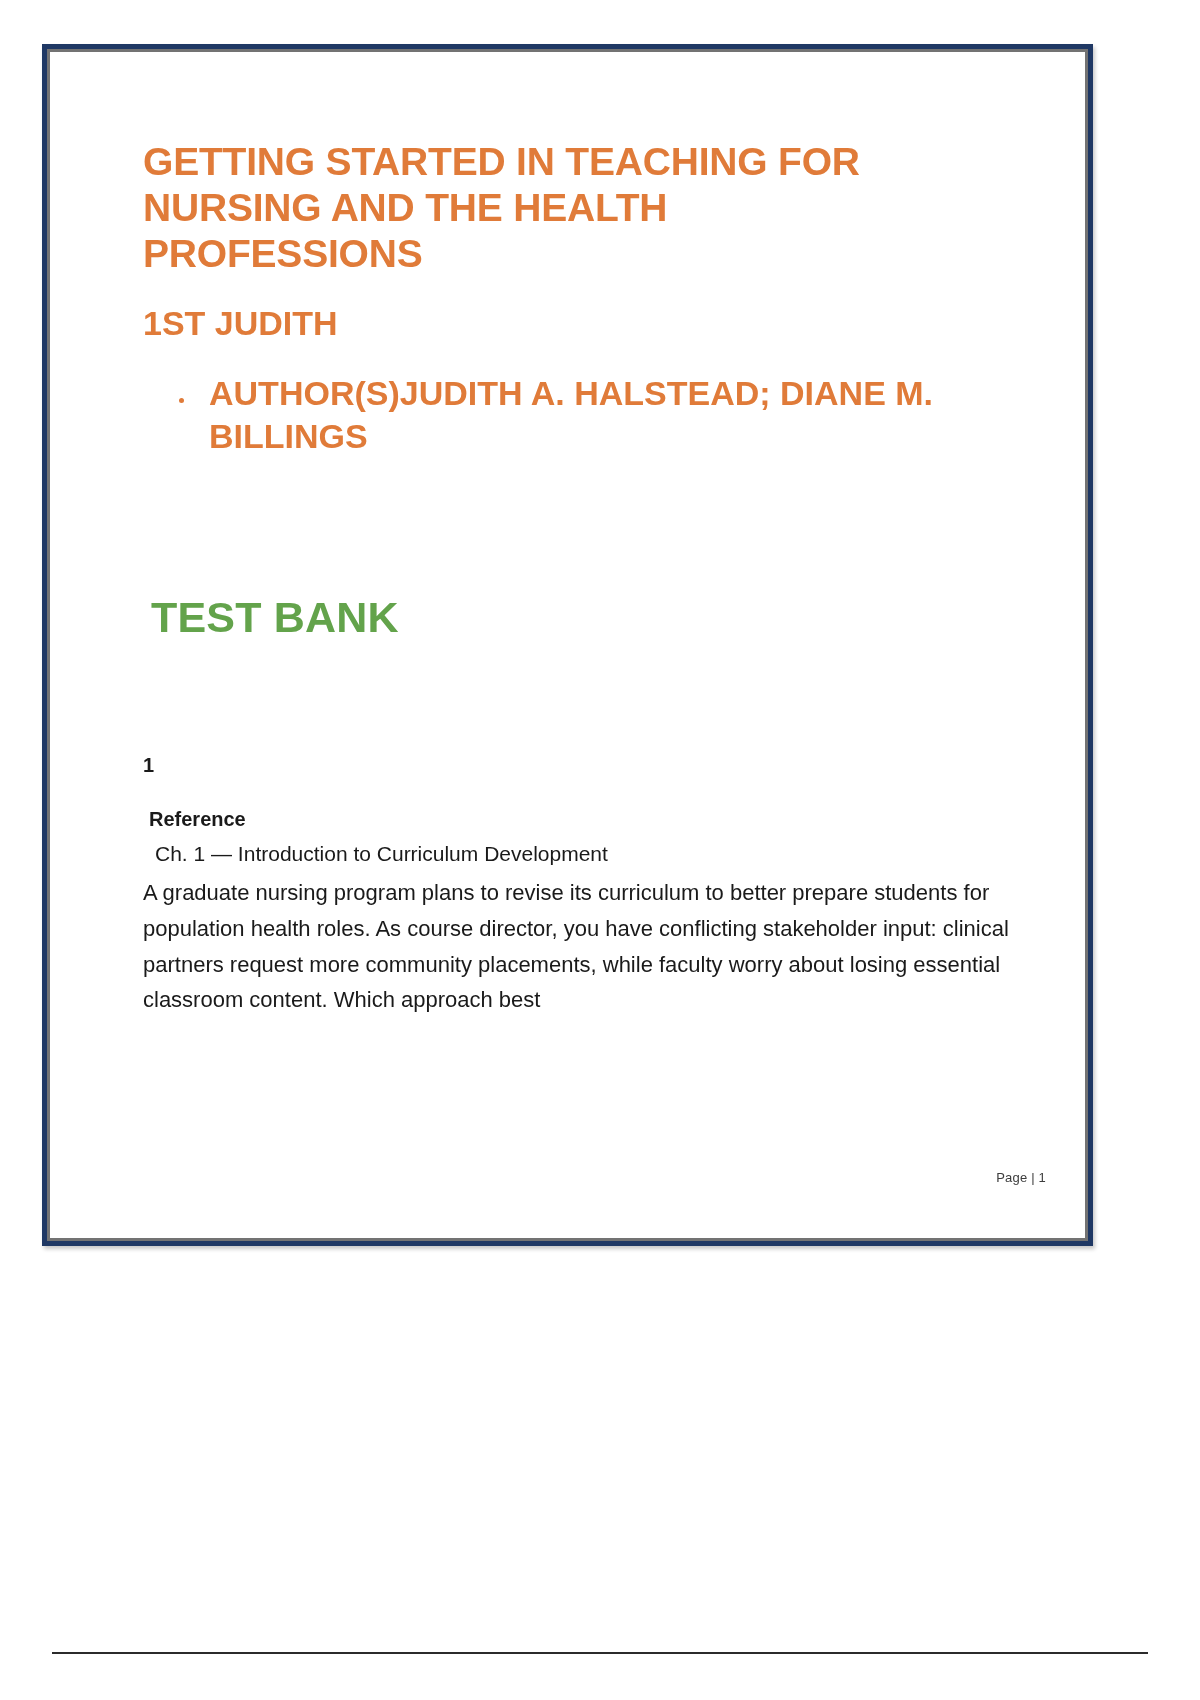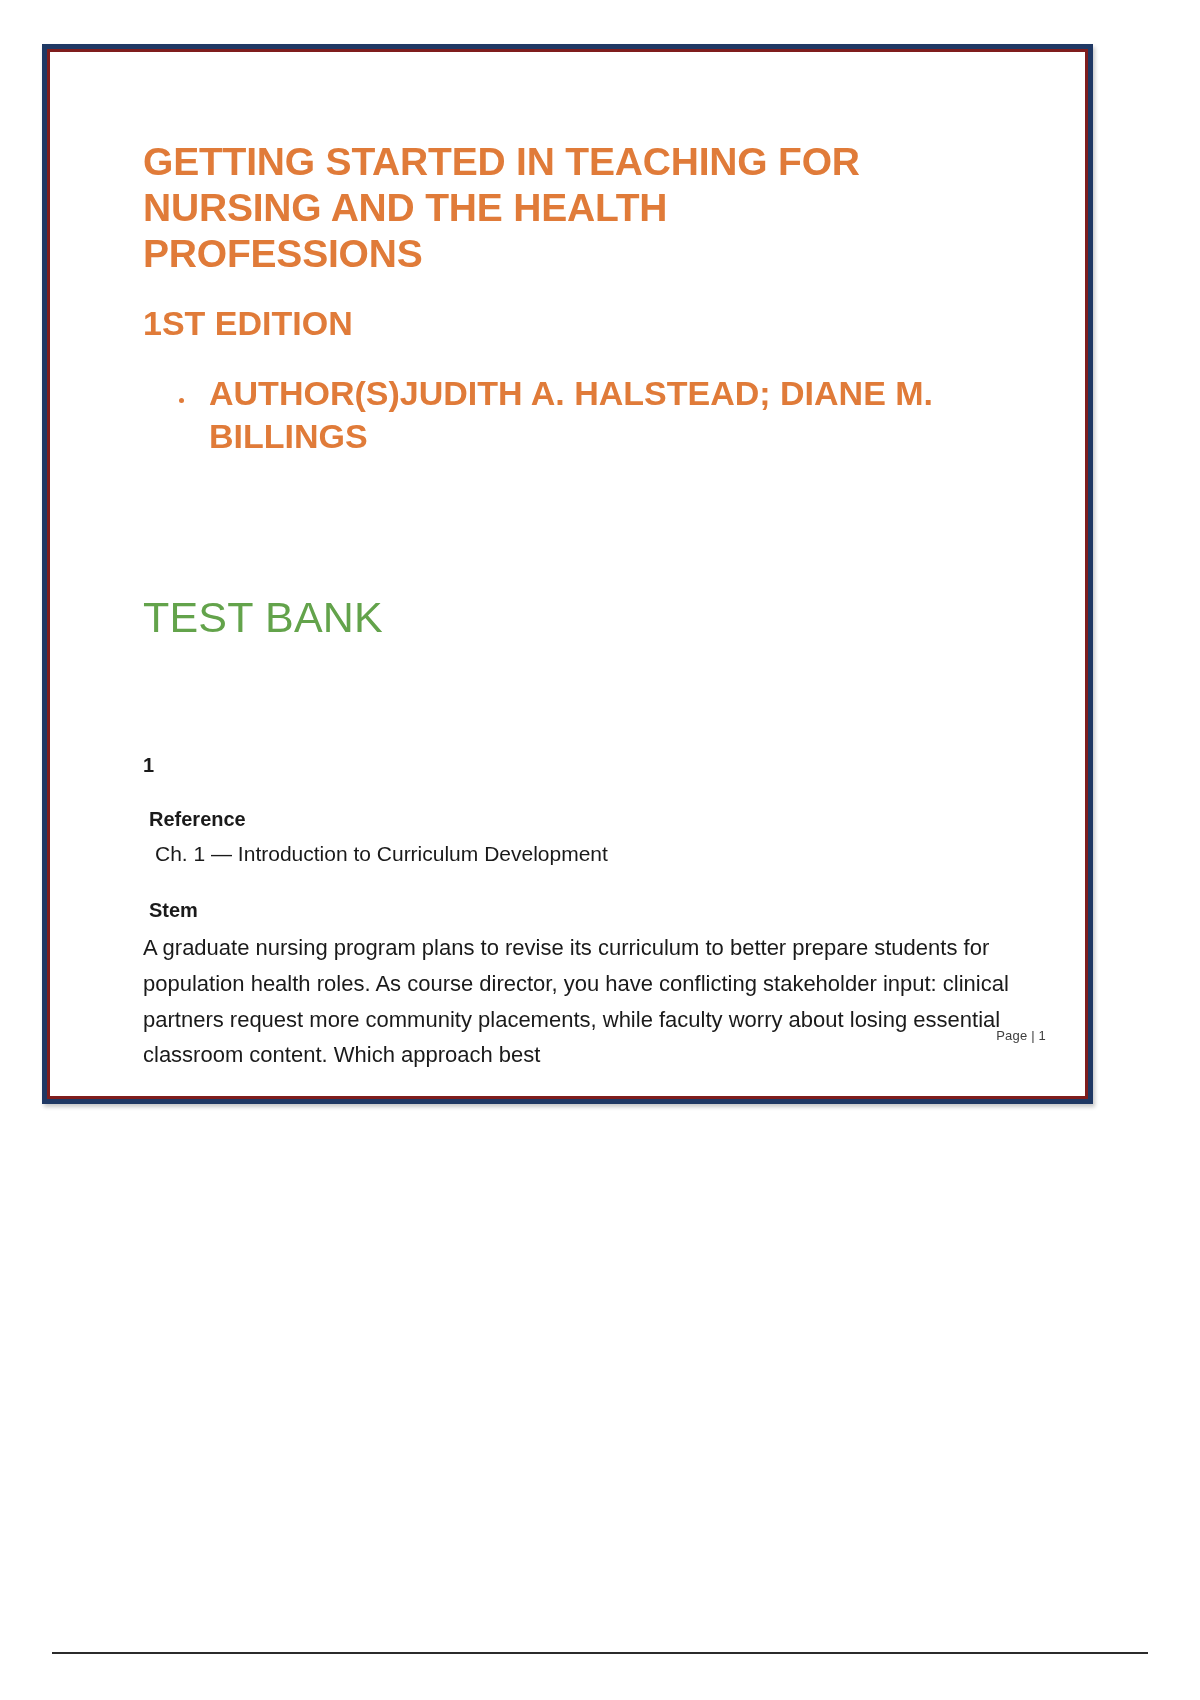--- a/index.html
+++ b/index.html
@@ -14,22 +14,22 @@
     position: relative;
     overflow: hidden;
   }
 
   
   .page-sheet {
     position: absolute;
     left: 42px;
     top: 44px;
     width: 1051px;
-    height: 1060px;
-    background: #7f1d1d;
+    height: 1202px;
+    background: #737373;
     border: 5px solid #1f3864;
     box-sizing: border-box;
     box-shadow: 2px 3px 4px rgba(0,0,0,0.22);
   }
   .page-inner {
     position: absolute;
     left: 3px;
     top: 3px;
     right: 3px;
     bottom: 3px;
@@ -82,22 +82,22 @@
     top: 26px;
     width: 5px;
     height: 5px;
     background: #E07B39;
     border-radius: 50%;
   }
 
   .test-bank {
     color: #63A34B;
     font-size: 43px;
-    font-weight: normal;
-    margin: 134px 0 0 0;
+    font-weight: bold;
+    margin: 134px 0 0 8px;
     letter-spacing: 0.2px;
   }
 
   
   .question-number {
     font-size: 20px;
     font-weight: bold;
     color: #1a1a1a;
     margin: 110px 0 0 0;
     line-height: 1.3;
@@ -145,37 +145,36 @@
 </head>
 <body>
 
 <div class="page-sheet">
   <div class="page-inner">
 
     <div class="content">
 
       <h1 class="doc-title">GETTING STARTED IN TEACHING FOR NURSING AND THE HEALTH PROFESSIONS</h1>
 
-      <h2 class="doc-edition">1ST EDITION</h2>
+      <h2 class="doc-edition">1ST JUDITH</h2>
 
       <ul class="author-list">
         <li class="author-item">
           <span class="author-bullet"></span>
           <span>AUTHOR(S)JUDITH A. HALSTEAD; DIANE M. BILLINGS</span>
         </li>
       </ul>
 
       <h2 class="test-bank">TEST BANK</h2>
 
       <div class="question-number">1</div>
 
       <div class="field-label">Reference</div>
       <div class="field-value">Ch. 1 — Introduction to Curriculum Development</div>
 
-      <div class="field-label">Stem</div>
       <div class="stem-text">A graduate nursing program plans to revise its curriculum to better prepare students for population health roles. As course director, you have conflicting stakeholder input: clinical partners request more community placements, while faculty worry about losing essential classroom content. Which approach best</div>
 
     </div>
 
     <div class="page-footer">Page | 1</div>
 
   </div>
 </div>
 
 <div class="bottom-rule"></div>

